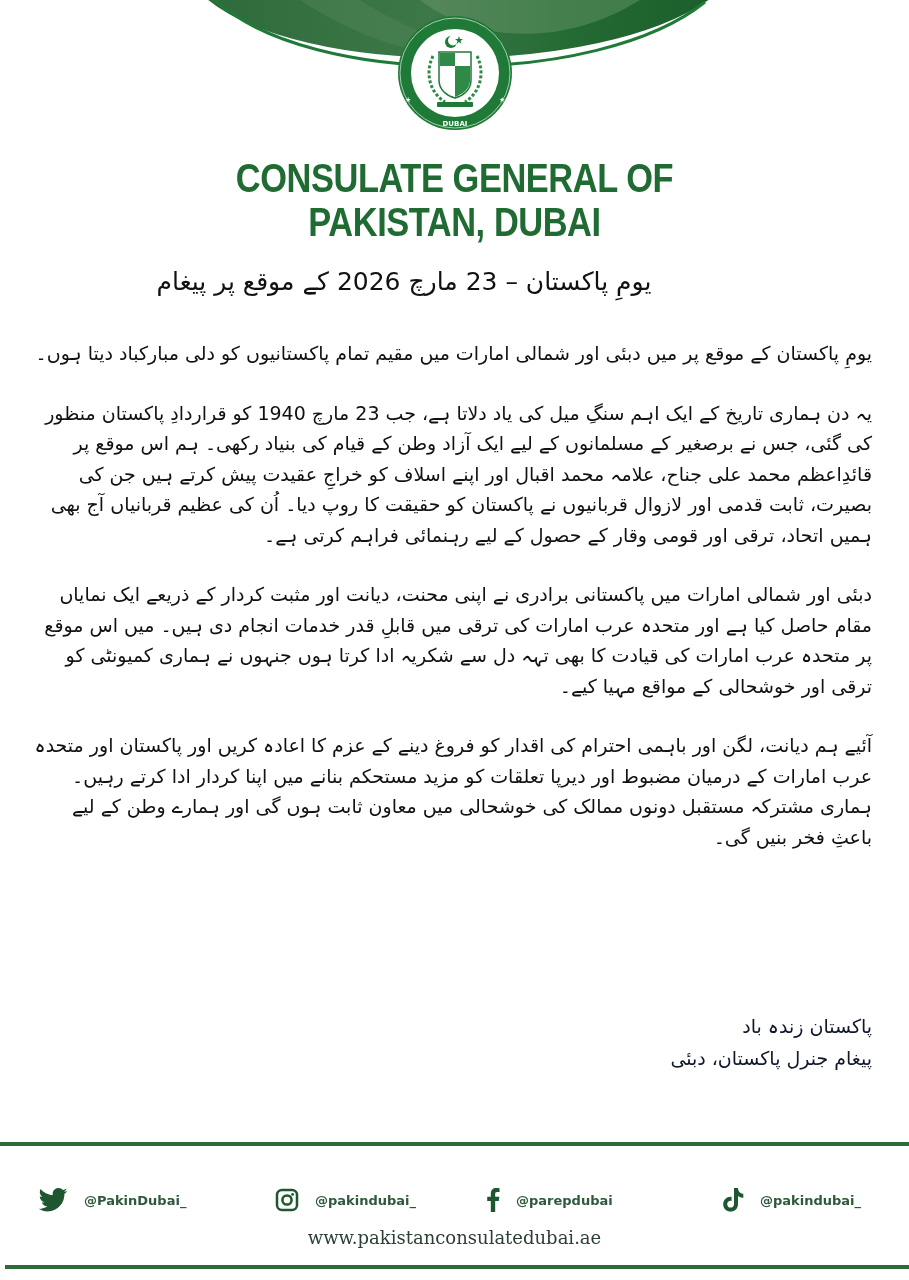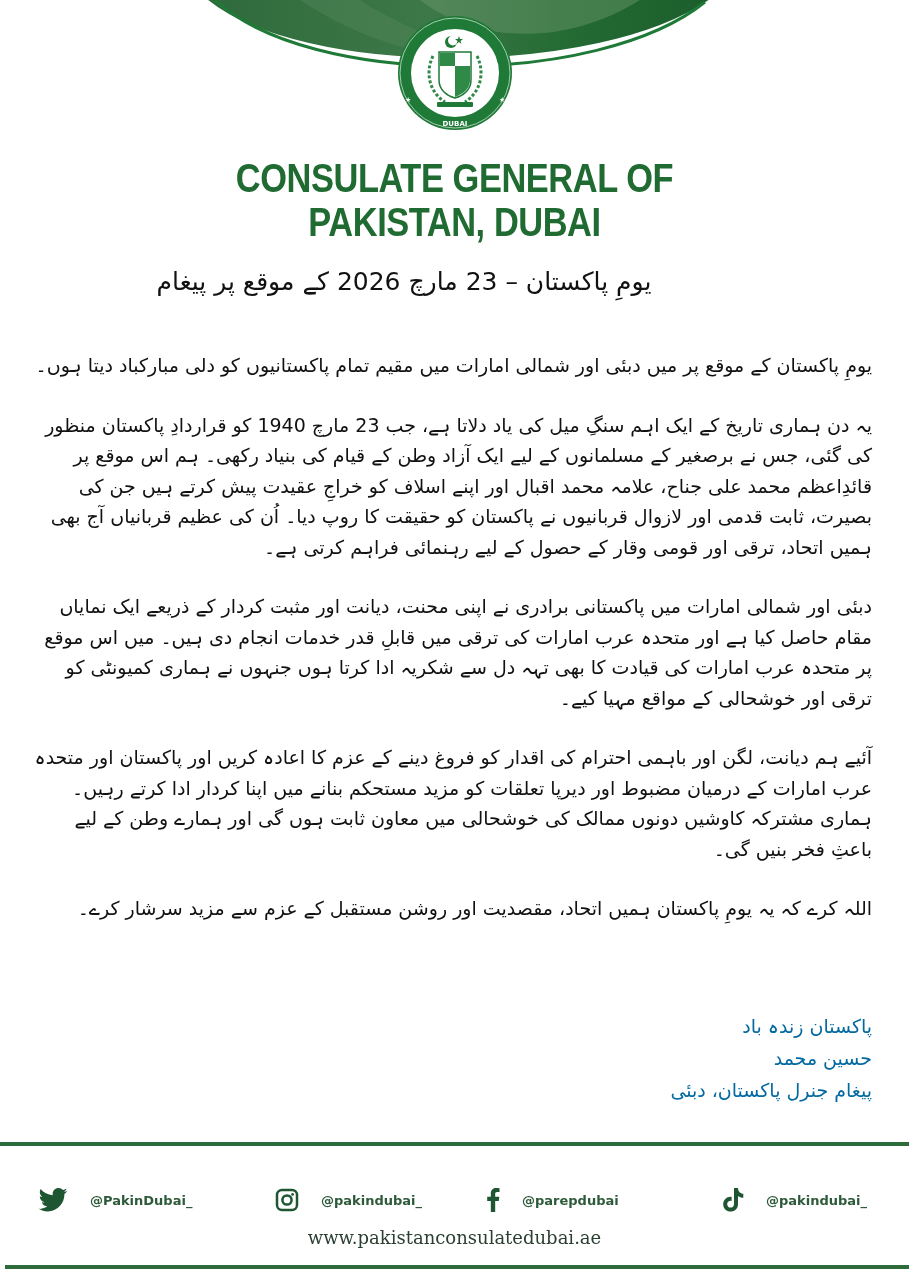--- a/index.html
+++ b/index.html
@@ -38,44 +38,44 @@
     color: #111;
   }
   
   .message {
     position: absolute; left: 30px; top: 338px; width: 842px;
     direction: rtl; text-align: right;
     font-family: "DejaVu Sans", sans-serif;
     font-size: 19px; line-height: 30.5px;
     color: #111;
   }
-  .message p { margin: 12px 0 29px 0; }
+  .message p { margin: 0 0 29px 0; }
   .signature {
     position: absolute; right: 37px; top: 1010px;
     direction: rtl; text-align: right;
     font-family: "DejaVu Sans", sans-serif;
     font-size: 19px; line-height: 32px;
-    color: #0369a1;
+    color: #0f172a;
   }
   .signature div { white-space: nowrap; }
   
   .rule {
     position: absolute; left: 0; width: 909px; height: 4px; background: #2e6b3a;
   }
   .rule.top { top: 1142px; }
   .rule.bottom { top: 1265px; left: 5px; width: 904px; }
   .social {
     position: absolute; top: 1186px; height: 28px;
     display: flex; align-items: center;
     color: #1e5631;
   }
   .social .handle {
     font-family: "DejaVu Sans", sans-serif;
     font-weight: 700; font-size: 13px;
-    color: #2d5a3a; margin-left: 22px; white-space: nowrap;
+    color: #2d5a3a; margin-left: 16px; white-space: nowrap;
   }
   .social svg { display: block; }
   .website {
     position: absolute; left: 0; top: 1227px; width: 909px;
     text-align: center;
     font-family: "DejaVu Serif", serif;
     font-size: 18px; color: #2b3f32;
   }
 </style>
 </head>
@@ -129,27 +129,25 @@
   <div>CONSULATE GENERAL OF</div>
   <div>PAKISTAN, DUBAI</div>
 </div>
 
 <div class="doc-title">یومِ پاکستان – 23 مارچ 2026 کے موقع پر پیغام</div>
 
 <div class="message">
   <p>یومِ پاکستان کے موقع پر میں دبئی اور شمالی امارات میں مقیم تمام پاکستانیوں کو دلی مبارکباد دیتا ہوں۔</p>
   <p>یہ دن ہماری تاریخ کے ایک اہم سنگِ میل کی یاد دلاتا ہے، جب 23 مارچ 1940 کو قراردادِ پاکستان منظور کی گئی، جس نے برصغیر کے مسلمانوں کے لیے ایک آزاد وطن کے قیام کی بنیاد رکھی۔ ہم اس موقع پر قائدِاعظم محمد علی جناح، علامہ محمد اقبال اور اپنے اسلاف کو خراجِ عقیدت پیش کرتے ہیں جن کی بصیرت، ثابت قدمی اور لازوال قربانیوں نے پاکستان کو حقیقت کا روپ دیا۔ اُن کی عظیم قربانیاں آج بھی ہمیں اتحاد، ترقی اور قومی وقار کے حصول کے لیے رہنمائی فراہم کرتی ہے۔</p>
   <p>دبئی اور شمالی امارات میں پاکستانی برادری نے اپنی محنت، دیانت اور مثبت کردار کے ذریعے ایک نمایاں مقام حاصل کیا ہے اور متحدہ عرب امارات کی ترقی میں قابلِ قدر خدمات انجام دی ہیں۔ میں اس موقع پر متحدہ عرب امارات کی قیادت کا بھی تہہ دل سے شکریہ ادا کرتا ہوں جنہوں نے  ہماری کمیونٹی کو ترقی اور خوشحالی کے مواقع مہیا کیے۔</p>
-  <p>آئیے ہم دیانت، لگن اور باہمی احترام کی اقدار کو فروغ دینے کے عزم کا اعادہ کریں اور پاکستان اور متحدہ عرب امارات کے درمیان مضبوط اور دیرپا تعلقات کو مزید مستحکم بنانے میں اپنا کردار ادا کرتے رہیں۔ ہماری مشترکہ کاوشیں دونوں ممالک کی خوشحالی میں معاون ثابت ہوں گی اور ہمارے وطن کے لیے باعثِ فخر بنیں گی۔</p>
-  <p>اللہ کرے کہ یہ یومِ پاکستان ہمیں اتحاد، مقصدیت اور روشن مستقبل کے عزم سے مزید سرشار کرے۔</p>
+  <p>آئیے ہم دیانت، لگن اور باہمی احترام کی اقدار کو فروغ دینے کے عزم کا اعادہ کریں اور پاکستان اور متحدہ عرب امارات کے درمیان مضبوط اور دیرپا تعلقات کو مزید مستحکم بنانے میں اپنا کردار ادا کرتے رہیں۔ ہماری مشترکہ مستقبل دونوں ممالک کی خوشحالی میں معاون ثابت ہوں گی اور ہمارے وطن کے لیے باعثِ فخر بنیں گی۔</p>
 </div>
 
 <div class="signature">
   <div>پاکستان زندہ باد</div>
-  <div>حسین محمد</div>
   <div>پیغام جنرل پاکستان، دبئی</div>
 </div>
 
 <div class="rule top"></div>
 
 <div class="social" style="left:38px;">
   <svg width="30" height="24" viewBox="0 0 24 20">
     <path fill="#1e5631" d="M24 2.4c-.9.4-1.8.7-2.8.8 1-.6 1.8-1.6 2.2-2.7-1 .6-2 1-3.1 1.2C19.4.7 18.1 0 16.6 0c-2.7 0-4.9 2.2-4.9 4.9 0 .4 0 .8.1 1.1C7.7 5.8 4.1 3.9 1.7.9c-.4.7-.7 1.6-.7 2.5 0 1.7.9 3.2 2.2 4.1-.8 0-1.6-.2-2.2-.6v.1c0 2.4 1.7 4.4 3.9 4.8-.4.1-.8.2-1.3.2-.3 0-.6 0-.9-.1.6 2 2.4 3.4 4.6 3.4-1.7 1.3-3.8 2.1-6.1 2.1-.4 0-.8 0-1.2-.1 2.2 1.4 4.8 2.2 7.5 2.2 9.1 0 14-7.5 14-14v-.6c1-.7 1.8-1.6 2.5-2.5z"></path>
   </svg>
   <span class="handle">@PakinDubai_</span>

